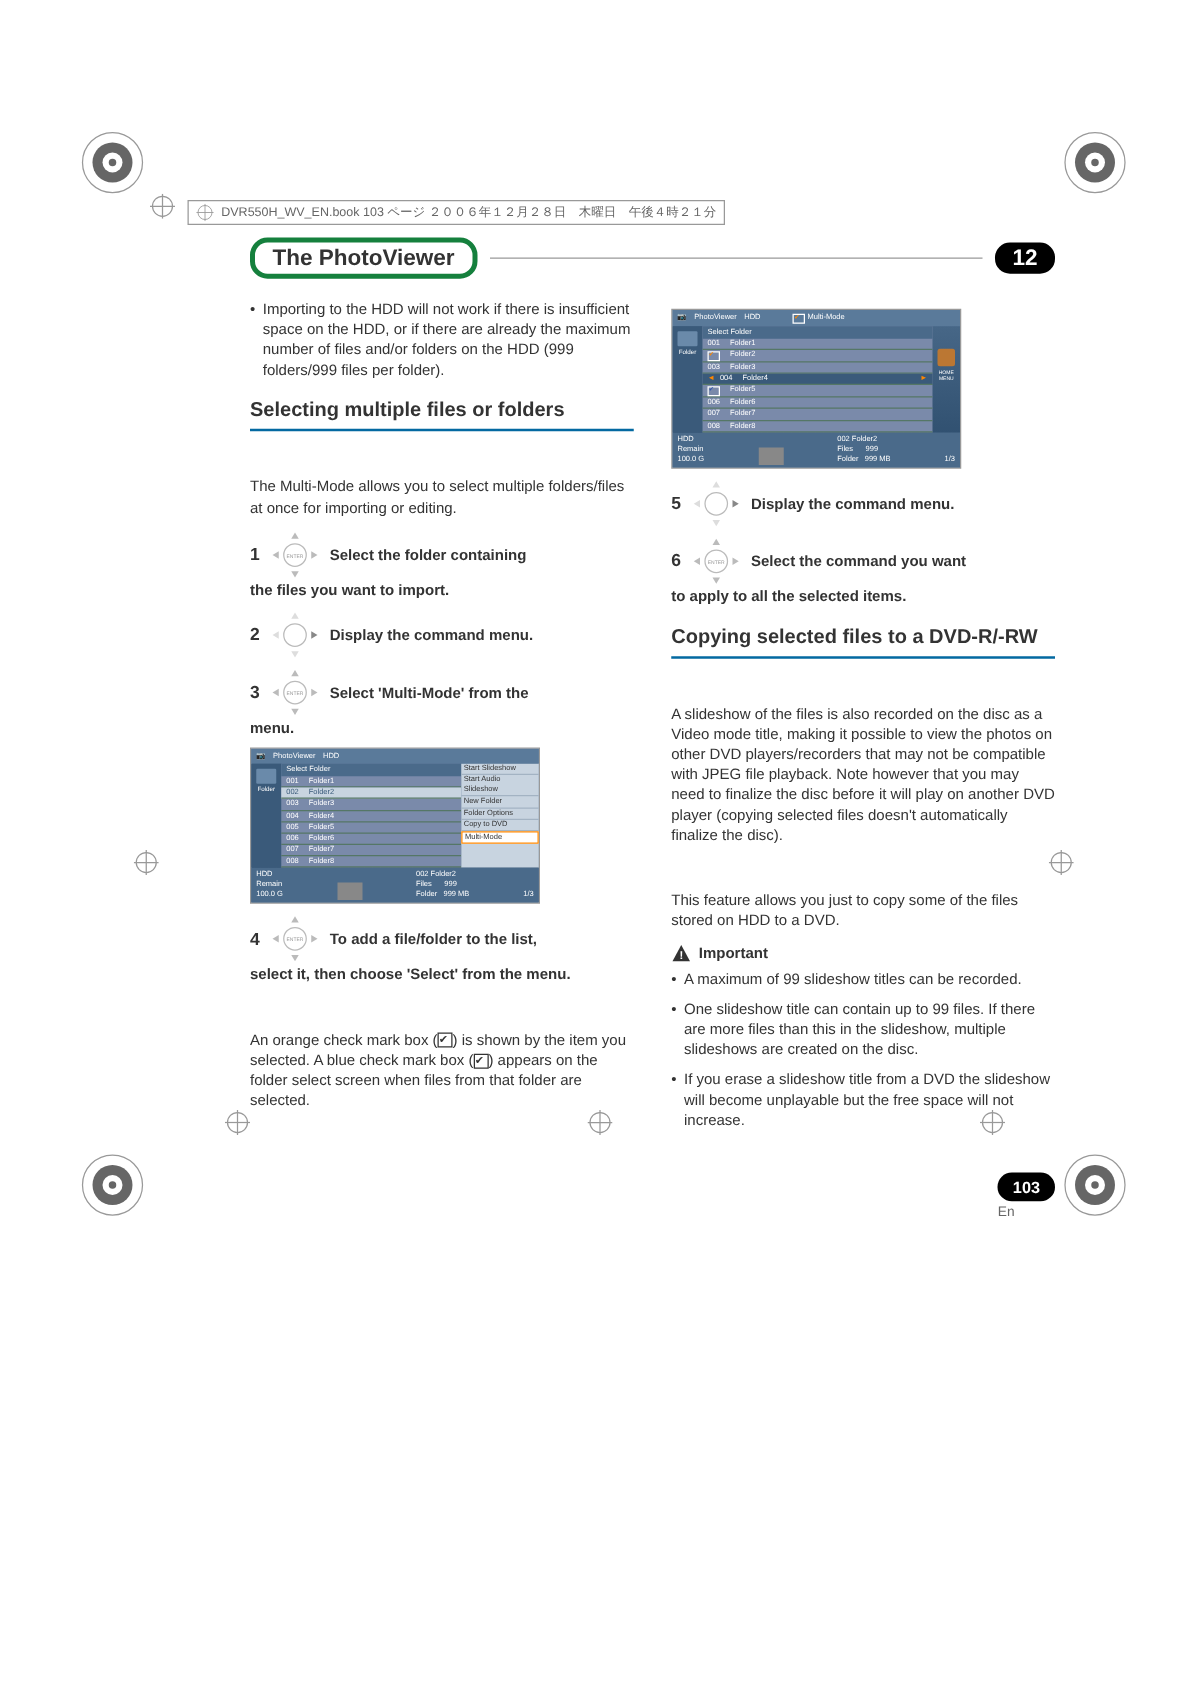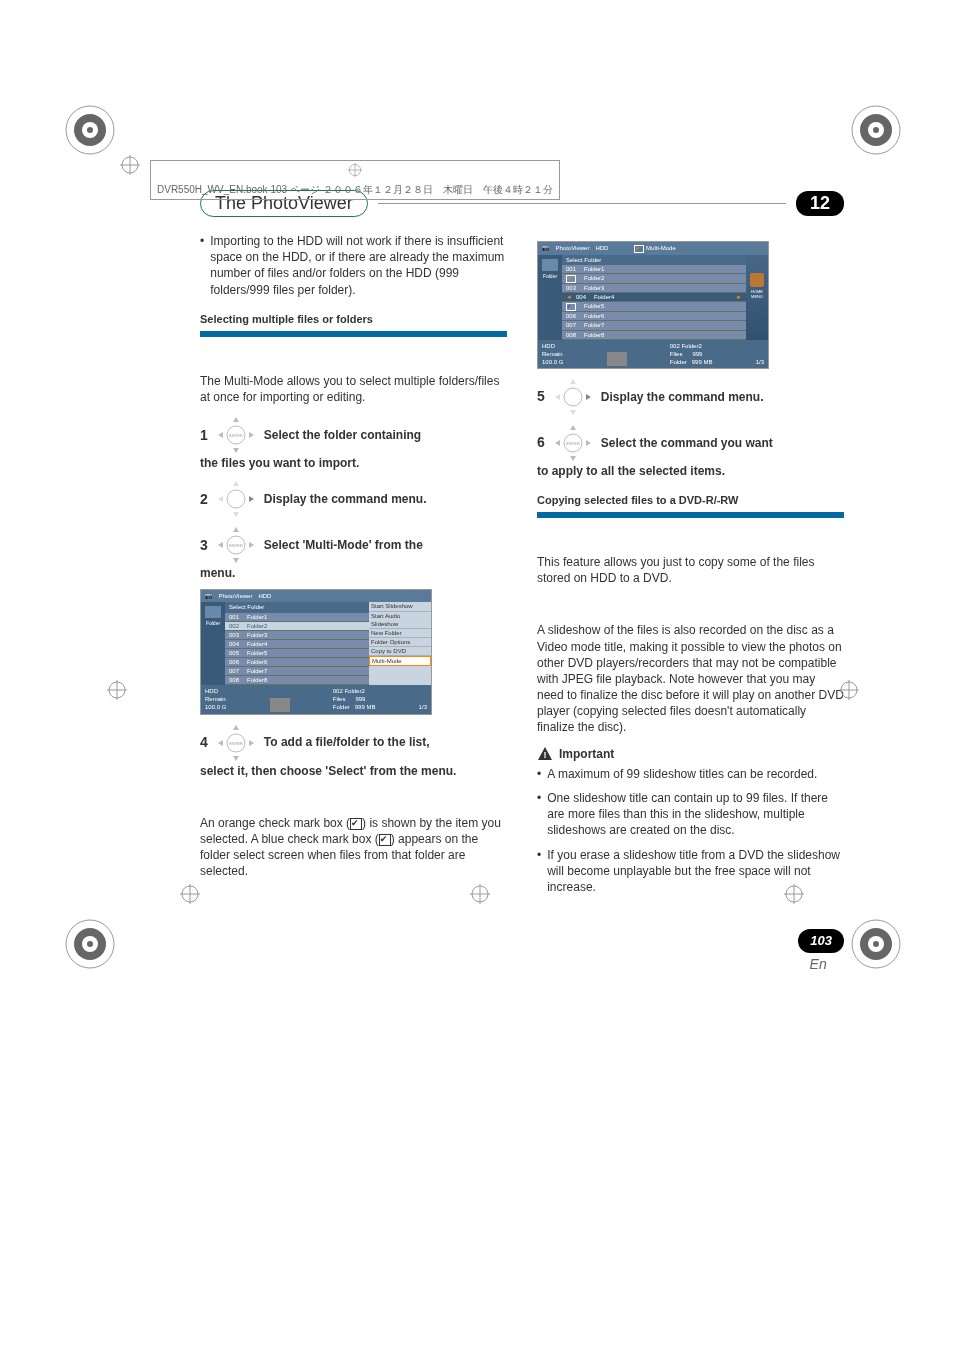--- a/index.html
+++ b/index.html
@@ -19,21 +19,20 @@
     position: absolute;
     top: 160px;
     left: 150px;
     font-size: 10px;
     color: #666;
     border: 1px solid #999;
     padding: 2px 6px;
     display: flex;
     align-items: center;
     gap: 6px;
-    flex-direction: column;
   }
   .corner-reg {
     position: absolute;
     width: 60px;
     height: 60px;
   }
   .corner-reg.tl { top: 100px; left: 60px; }
   .corner-reg.tr { top: 100px; right: 48px; }
   .corner-reg.bl { bottom: 60px; left: 60px; }
   .corner-reg.br { bottom: 60px; right: 48px; }
@@ -51,23 +50,23 @@
   .chapter-header {
     display: flex;
     justify-content: space-between;
     align-items: center;
     margin-bottom: 16px;
     margin-top: 70px;
     gap: 10px;
   }
   .chapter-title {
     font-size: 18px;
-    font-weight: normal;
+    font-weight: bold;
     color: #333;
-    border: 1px solid #15803d;
+    border: 4px solid #15803d;
     border-radius: 14px;
     padding: 2px 14px;
     flex: 0 0 auto;
   }
   .chapter-rule {
     flex: 1;
     height: 1px;
     background: #999;
   }
   .chapter-num {
@@ -89,24 +88,24 @@
   }
   .bullet {
     display: flex;
     gap: 6px;
     margin-bottom: 8px;
   }
   .bullet::before {
     content: "•";
   }
   .h2 {
-    font-size: 11px;
+    font-size: 16px;
     font-weight: bold;
     margin: 14px 0 6px;
-    border-bottom: 6px solid #0369a1;
+    border-bottom: 2px solid #0369a1;
     padding-bottom: 4px;
   }
   .para {
     margin-bottom: 10px;
     margin-top: 36px;
   }
   .step {
     display: flex;
     align-items: center;
     gap: 8px;
@@ -235,34 +234,33 @@
   .checkbox-glyph::after {
     content: "✔";
     position: absolute;
     font-size: 9px;
     left: 0;
     top: -2px;
   }
   .page-badge {
     float: right;
     margin-top: 26px;
-    font-style: italic;
   }
   .page-badge-num {
     background: #000;
     color: #fff;
     border-radius: 12px;
     font-weight: bold;
     padding: 3px 12px;
     font-size: 13px;
     text-align: right;
   }
   .page-badge-en {
-    text-align: center;
-    font-size: 14px;
+    text-align: left;
+    font-size: 11px;
     color: #666;
     margin-top: 2px;
     padding-right: 6px;
   }
   .nowrap { white-space: nowrap; }
 </style>
 </head>
 <body>
 
 <div class="page">
@@ -585,22 +583,22 @@
               <polygon points="20,38 17,33 23,33" fill="#bbb"></polygon>
               <polygon points="2,20 7,17 7,23" fill="#bbb"></polygon>
               <polygon points="38,20 33,17 33,23" fill="#bbb"></polygon>
             </svg>
         </span>
         <span class="step-text nowrap">Select the command you want</span>
       </div>
       <div class="step-cont">to apply to all the selected items.</div>
 
       <div class="h2">Copying selected files to a DVD-R/-RW</div>
+      <div class="para">A slideshow of the files is also recorded on the disc as a Video mode title, making it possible to view the photos on other DVD players/recorders that may not be compatible with JPEG file playback. Note however that you may need to finalize the disc before it will play on another DVD player (copying selected files doesn't automatically finalize the disc).</div>
       <div class="para">This feature allows you just to copy some of the files stored on HDD to a DVD.</div>
-      <div class="para">A slideshow of the files is also recorded on the disc as a Video mode title, making it possible to view the photos on other DVD players/recorders that may not be compatible with JPEG file playback. Note however that you may need to finalize the disc before it will play on another DVD player (copying selected files doesn't automatically finalize the disc).</div>
 
       <div class="important-head">
         <span class="warn-icon">
           <svg viewBox="0 0 16 16">
               <polygon points="8,1 15,14 1,14" fill="#333"></polygon>
               <text x="8" y="12" font-size="9" text-anchor="middle" fill="#fff">!</text>
             </svg>
         </span>
         <span>Important</span>
       </div>

